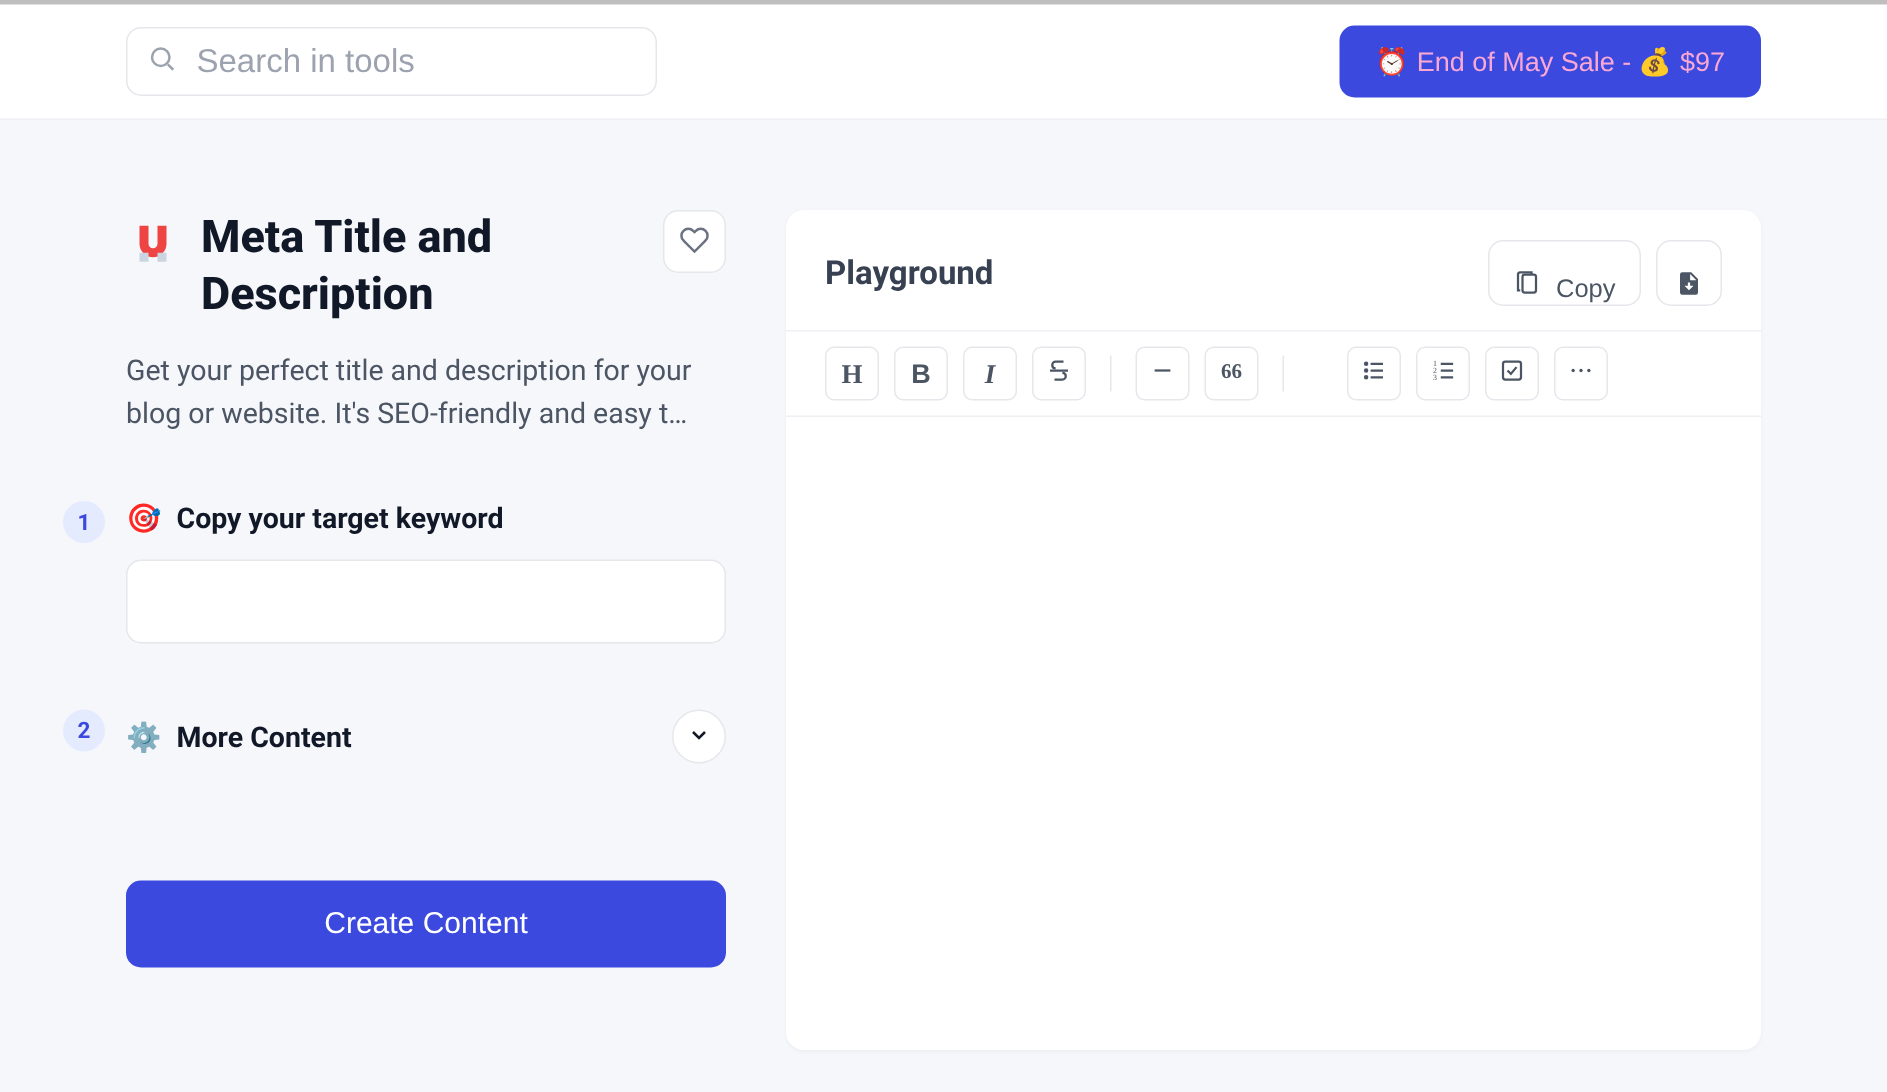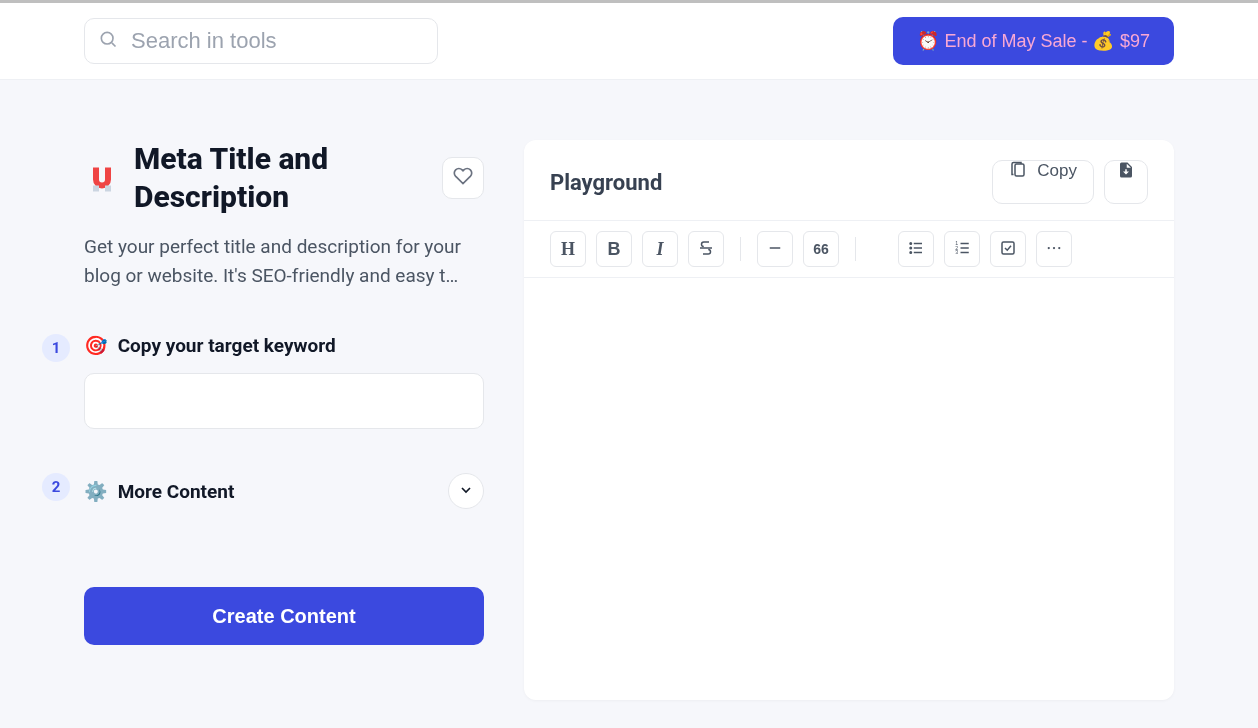--- a/index.html
+++ b/index.html
@@ -58,21 +58,21 @@
     }
     .main {
       display: flex;
       padding: 60px 84px 0 84px;
       gap: 40px;
     }
     .left-pane {
       width: 400px;
       flex-shrink: 0;
     }
-    .tool-header { display: flex; align-items: center; gap: 14px; }
+    .tool-header { display: flex; align-items: flex-start; gap: 14px; }
     .tool-icon {
       width: 36px;
       height: 36px;
       flex-shrink: 0;
       margin-top: 6px;
     }
     .tool-title {
       font-size: 30px;
       font-weight: 800;
       line-height: 1.25;
@@ -152,21 +152,21 @@
       color: #111827;
     }
     .create-btn {
       width: 100%;
       height: 58px;
       background: #3b49df;
       color: #fff;
       border: none;
       border-radius: 10px;
       font-size: 20px;
-      font-weight: 700;
+      font-weight: 400;
       margin-top: 78px;
       cursor: pointer;
     }
     .right-pane {
       flex: 1;
       background: #fff;
       border-radius: 12px;
       box-shadow: 0 1px 3px rgba(0,0,0,0.04);
       display: flex;
       flex-direction: column;
@@ -180,21 +180,21 @@
     }
     .pg-title { font-size: 22px; font-weight: 700; color: #374151; }
     .pg-actions { display: flex; gap: 10px; }
     .copy-btn, .doc-btn {
       border: 1px solid #e5e7eb;
       background: #fff;
       border-radius: 10px;
       height: 44px;
       padding: 0 16px;
       display: flex;
-      align-items: flex-start;
+      align-items: flex-end;
       gap: 10px;
       font-size: 17px;
       color: #4b5563;
       cursor: pointer;
     }
     .doc-btn { padding: 0 12px; }
     .toolbar {
       border-top: 1px solid #eef0f4;
       border-bottom: 1px solid #eef0f4;
       height: 58px;
@@ -207,20 +207,21 @@
       width: 36px;
       height: 36px;
       border: 1px solid #e5e7eb;
       background: #fff;
       border-radius: 6px;
       display: flex;
       align-items: center;
       justify-content: center;
       cursor: pointer;
       color: #4b5563;
+      font-family: Liberation Serif, serif;
     }
     .tbtn.glyph { font-size: 18px; font-weight: 600; font-family: Georgia, serif; }
     .tbtn.bold-b { font-weight: 800; font-family: -apple-system, sans-serif; }
     .tbtn.italic-i { font-style: italic; }
     .tbtn.quote-q { font-size: 14px; font-weight: 800; }
     .tsep { width: 1px; height: 24px; background: #e5e7eb; margin: 0 6px; }
     .tgroup { display: flex; gap: 10px; margin-left: 26px; }
     .editor { flex: 1; }
   </style>
 </head>

